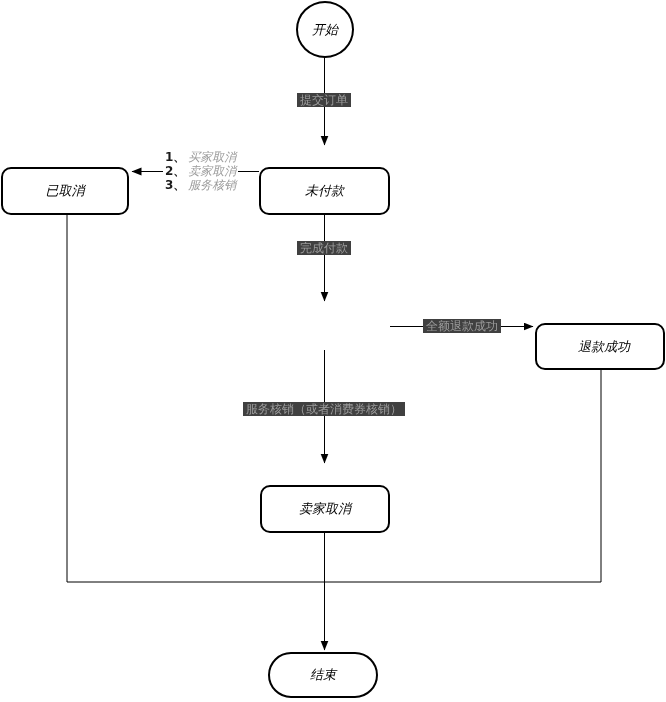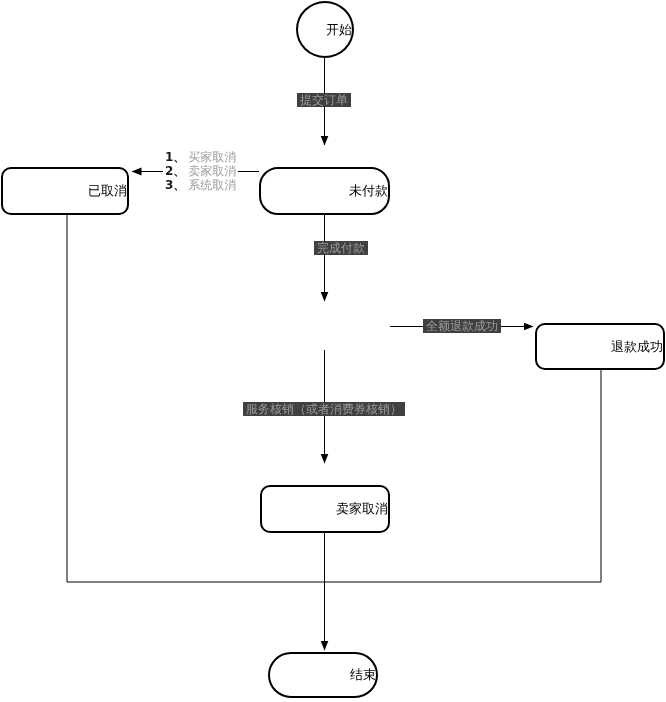--- a/index.html
+++ b/index.html
@@ -9,23 +9,24 @@
     background:#ffffff;
     font-family:"DejaVu Sans","Liberation Sans",sans-serif;
     overflow:hidden;
   }
   .edges{position:absolute;left:0;top:0;width:666px;height:702px;}
   .node{
     position:absolute;
     box-sizing:border-box;
     border:2px solid #000000;
     background:#ffffff;
-    display:flex;align-items:center;justify-content:flex-end;
+    display:flex;align-items:center;justify-content:center;
     font-size:13px;color:#000000;
     white-space:nowrap;
+    font-style:italic;
   }
   .box{border-radius:10px;margin-top:20px;}
   .circle{border-radius:50%;}
   .stadium{border-radius:23px;}
   .edge-label{
     position:absolute;
     transform:translate(-50%,-50%);
     background:#404040;
     color:#9b9b9b;
     font-size:12px;
@@ -36,21 +37,21 @@
   .cancel-list{
     position:absolute;
     background:#ffffff;
     font-size:12px;
     line-height:14px;
     padding:0 2px;
     white-space:nowrap;
   }
   .cancel-row{display:flex;}
   .cancel-num{color:#1a1a1a;font-weight:bold;margin-right:3px;}
-  .cancel-text{color:#9b9b9b;}
+  .cancel-text{color:#9b9b9b;font-style:italic;}
 </style>
 </head>
 <body>
 
 <div class="canvas">
 
   <svg class="edges" viewBox="0 0 666 702" xmlns="http://www.w3.org/2000/svg">
     <defs>
       <marker id="arrow" markerUnits="userSpaceOnUse" markerWidth="11" markerHeight="9" refX="9.5" refY="4" orient="auto">
         <path d="M0,0 L10,4 L0,8 Z" fill="#000000"></path>
@@ -82,35 +83,35 @@
     <div class="cancel-row">
       <span class="cancel-num">1、</span>
       <span class="cancel-text">买家取消</span>
     </div>
     <div class="cancel-row">
       <span class="cancel-num">2、</span>
       <span class="cancel-text">卖家取消</span>
     </div>
     <div class="cancel-row">
       <span class="cancel-num">3、</span>
-      <span class="cancel-text">系统取消</span>
+      <span class="cancel-text">服务核销</span>
     </div>
   </div>
 
-  <div class="edge-label" style="left:324px;top:248px;margin-left:17px;">完成付款</div>
+  <div class="edge-label" style="left:324px;top:248px;">完成付款</div>
 
   <div class="edge-label" style="left:462px;top:326px;">全额退款成功</div>
 
   <div class="edge-label" style="left:324px;top:409px;">服务核销（或者消费券核销）</div>
 
   <div class="node circle" style="left:296px;top:1px;width:58px;height:57px;">
     <span>开始</span>
   </div>
 
-  <div class="node box" style="left:259px;top:147px;width:131px;height:48px;border-radius:19px;">
+  <div class="node box" style="left:259px;top:147px;width:131px;height:48px;">
     <span>未付款</span>
   </div>
 
   <div class="node box" style="left:1px;top:147px;width:128px;height:48px;">
     <span>已取消</span>
   </div>
 
 
   <div class="node box" style="left:535px;top:303px;width:130px;height:47px;padding-left:8px;">
     <span>退款成功</span>

